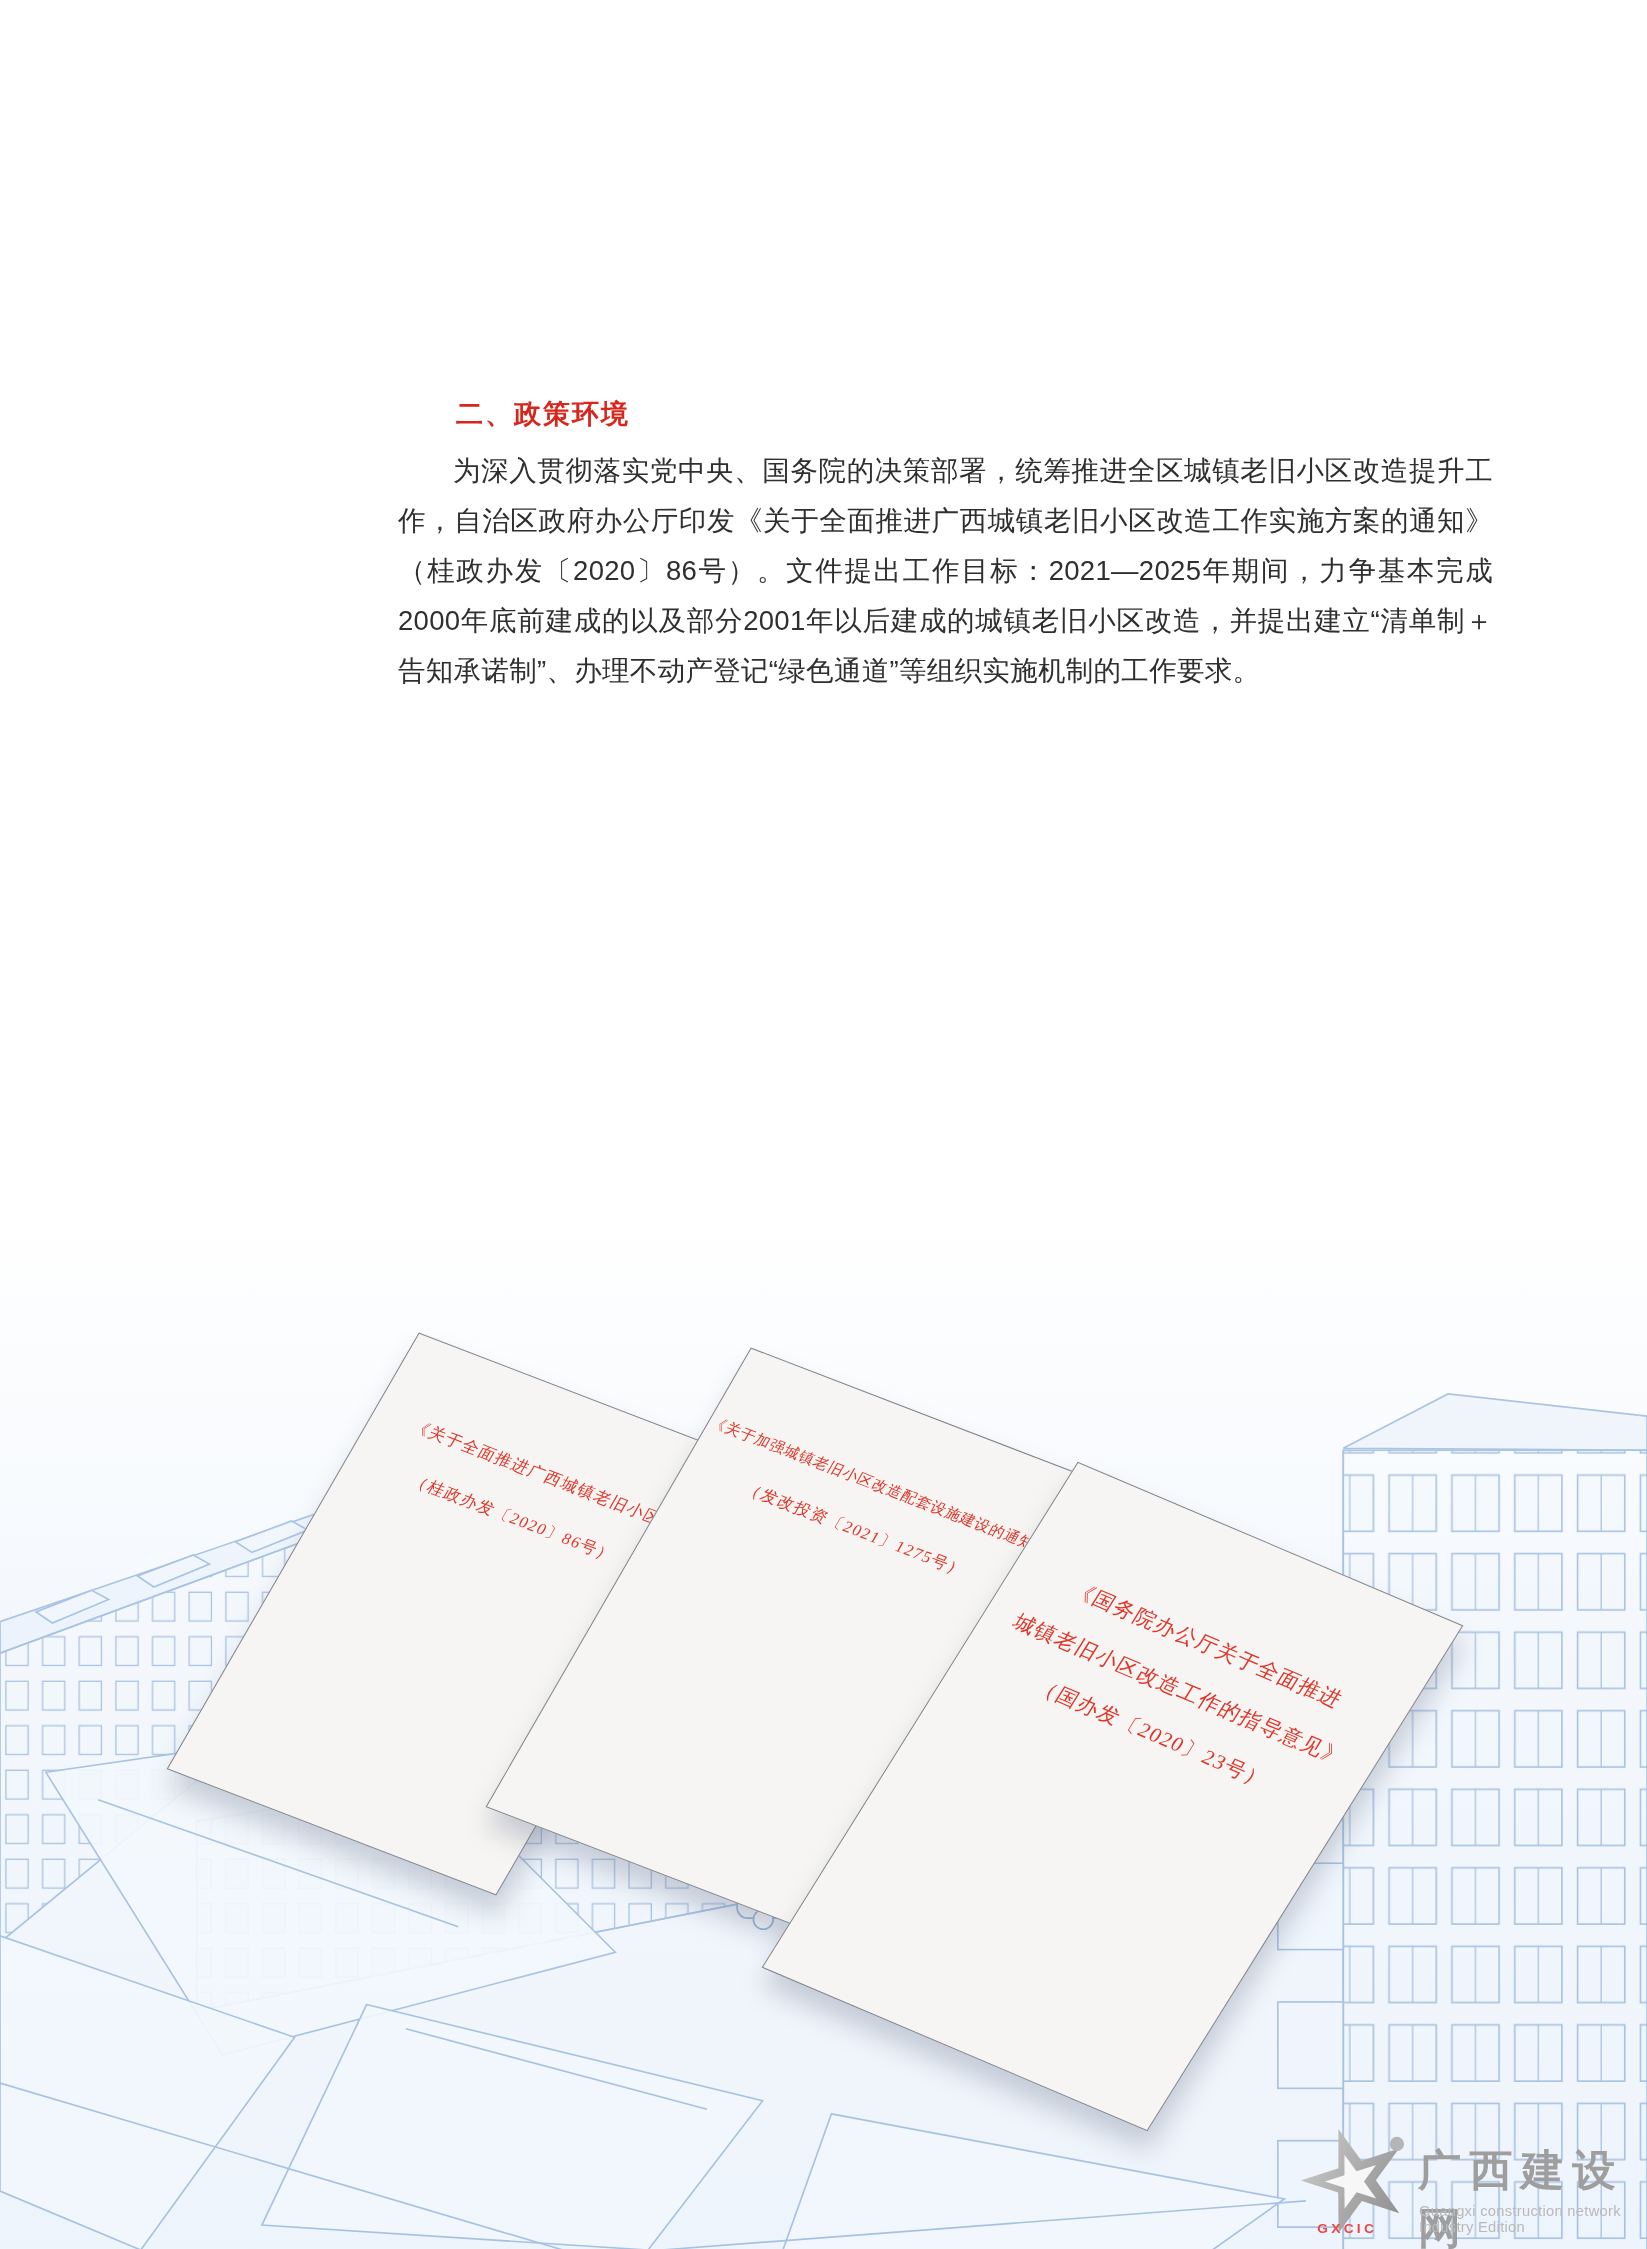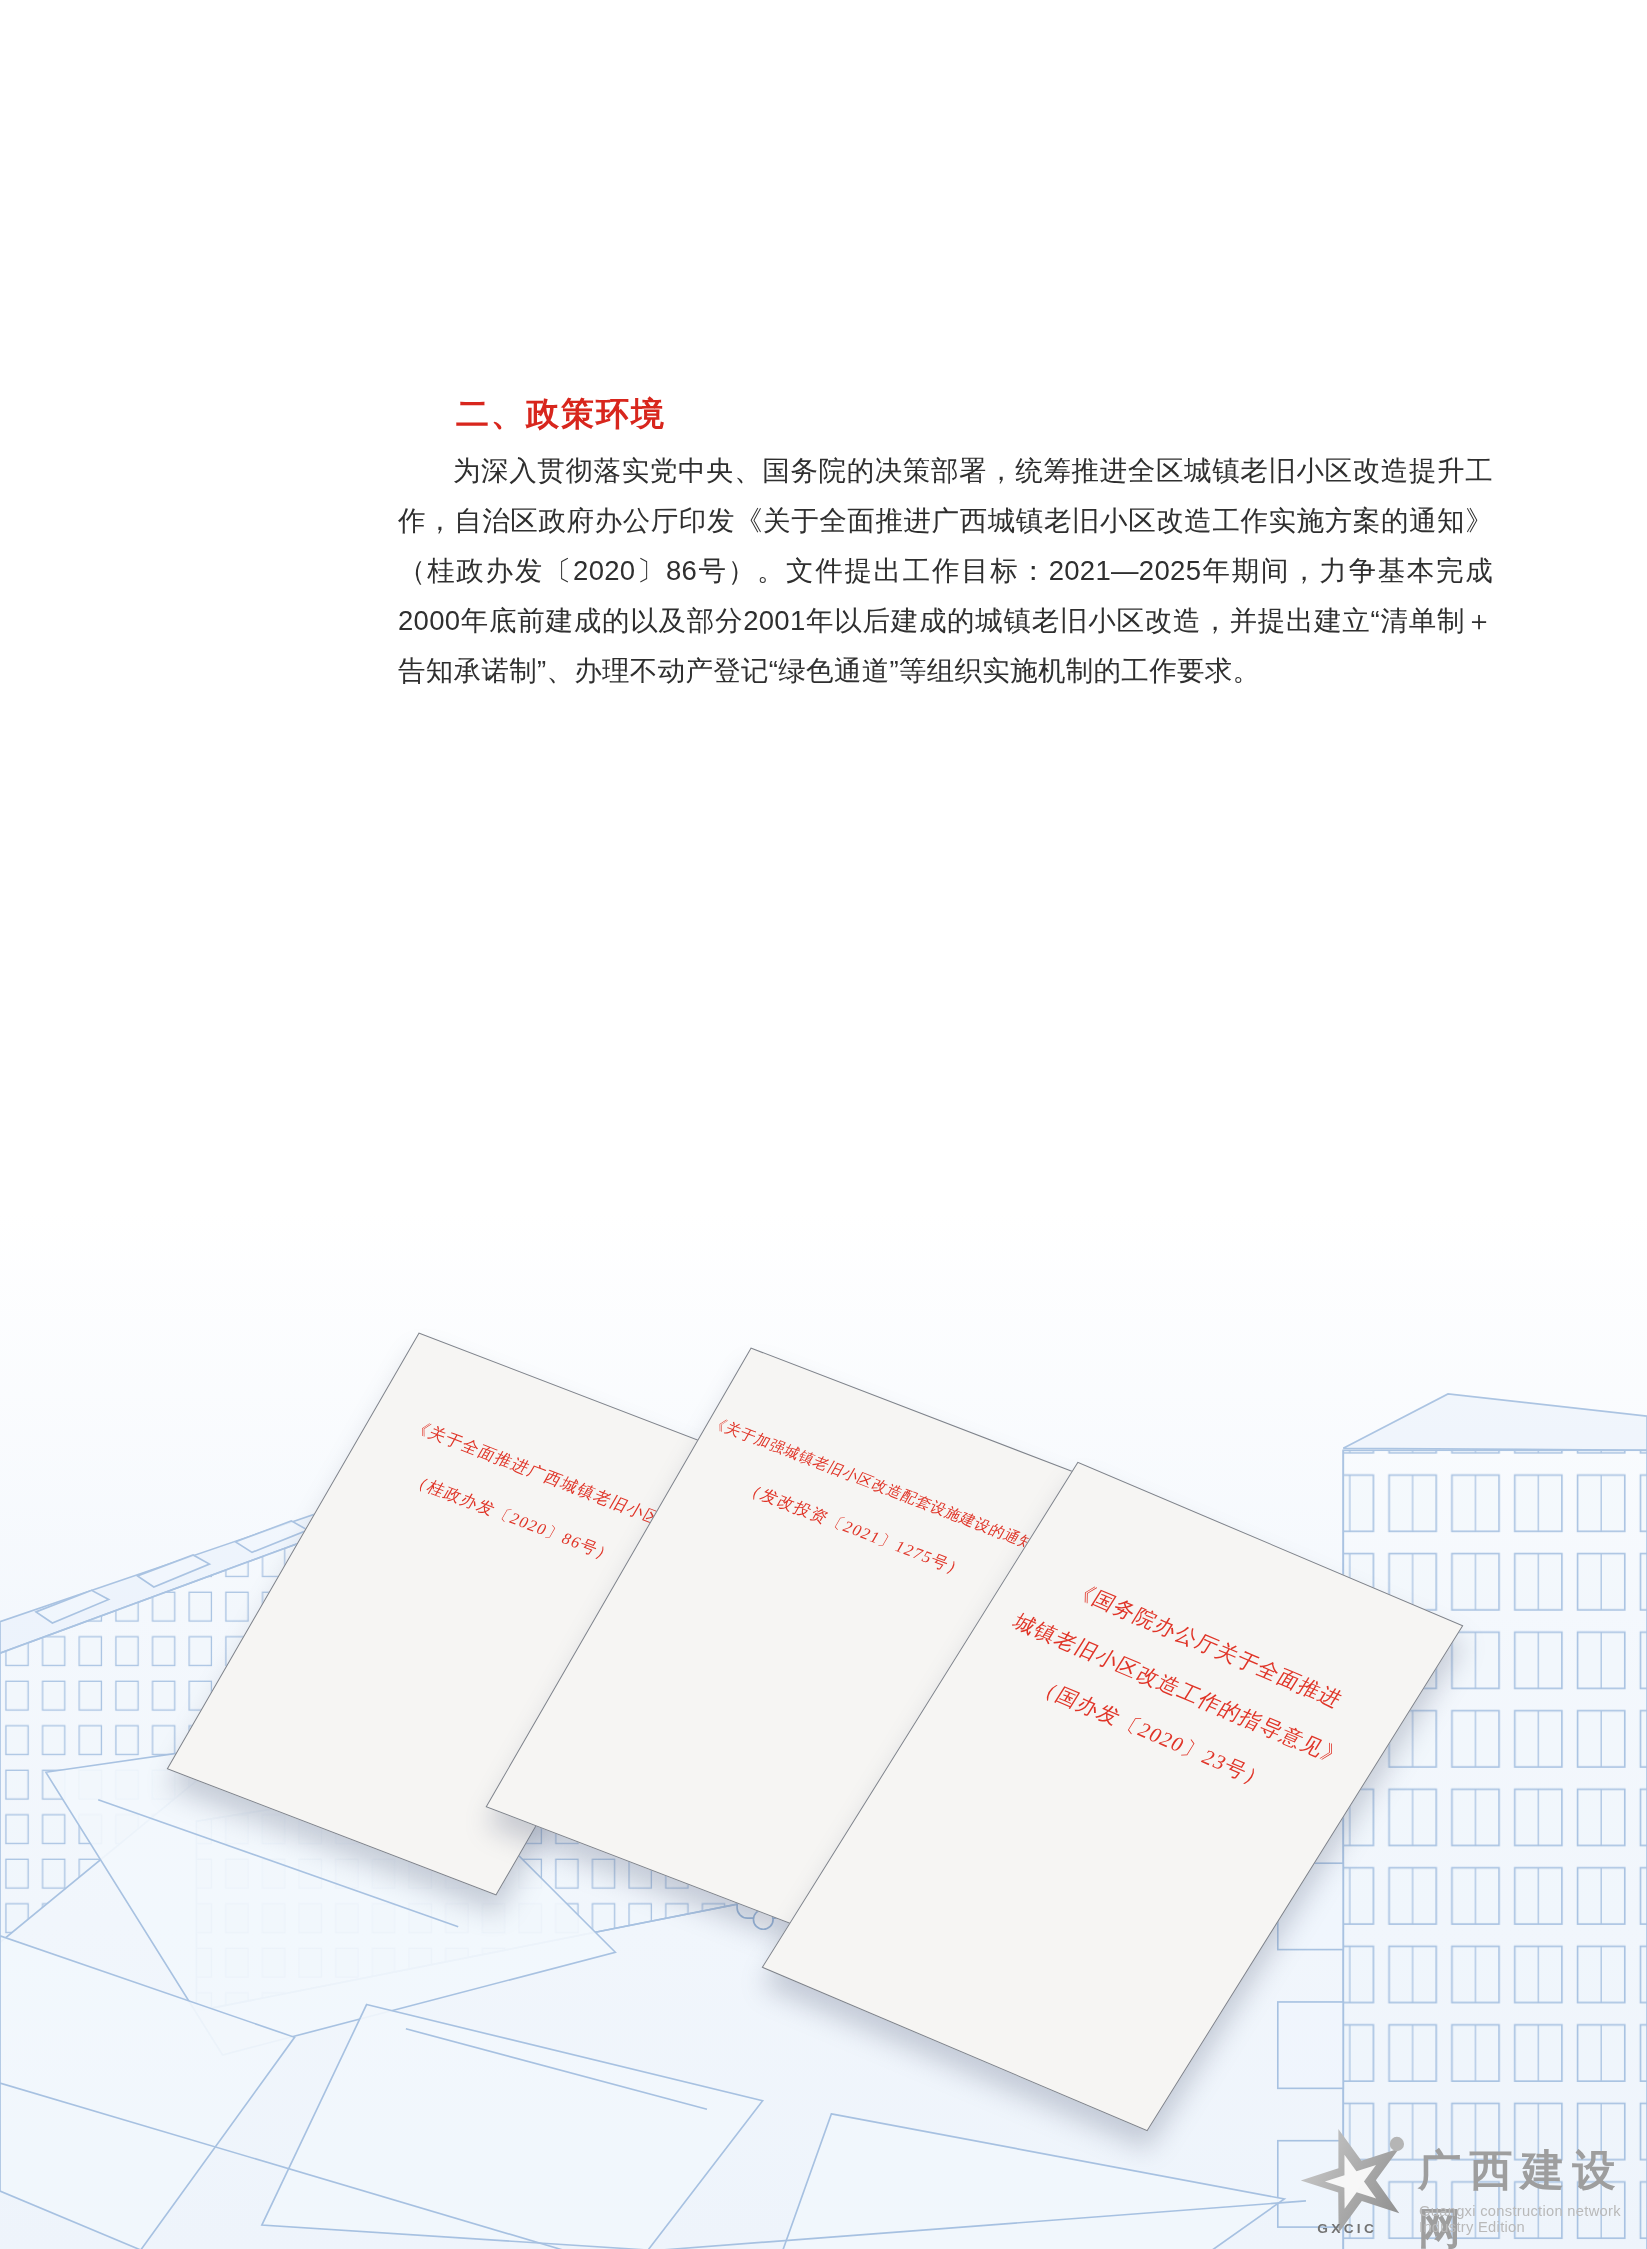--- a/index.html
+++ b/index.html
@@ -29,21 +29,21 @@
   .text-block{
     position:absolute;left:398px;top:383px;width:1095px;
     color:var(--body-text);
     font-size:27.5px;line-height:50px;
     text-align:justify;
     letter-spacing:0.3px;
   }
   .heading{
     font-family:"Liberation Serif",serif;
     font-weight:bold;
-    font-size:33px;line-height:63px;
+    font-size:27px;line-height:63px;
     color:var(--heading-red);
     text-indent:58px;
     letter-spacing:2px;
     text-align:left;
   }
   .text-block p{text-indent:2em;}
 
   
   .card{
     position:absolute;
@@ -71,21 +71,21 @@
   .card-c .cline{text-align:center;font-size:21px;letter-spacing:1.3px;}
   .card-c .l1{margin-top:103px;}
   .card-c .l2{margin-top:23.6px;}
   .card-c .l3{margin-top:23.6px;}
 
   
   .logo{position:absolute;left:1299px;top:2121px;width:350px;height:124px;z-index:5;}
   .logo .star{position:absolute;left:0;top:1.3px;width:110px;height:110px;}
   .logo .acronym{
     position:absolute;left:18.3px;top:100px;
-    font-size:13.7px;letter-spacing:3.3px;color:#737373;font-weight:bold;
+    font-size:13.7px;letter-spacing:3.3px;color:#ef4444;font-weight:bold;
   }
   .logo .lname{
     position:absolute;left:119px;top:21px;
     font-size:43px;font-weight:bold;color:var(--logo-gray);letter-spacing:8.5px;
     font-family:"Liberation Sans",sans-serif;
   }
   .logo .lsub{
     position:absolute;left:120px;top:82px;
     font-size:14.7px;color:#b9b9b9;letter-spacing:0.3px;
   }

